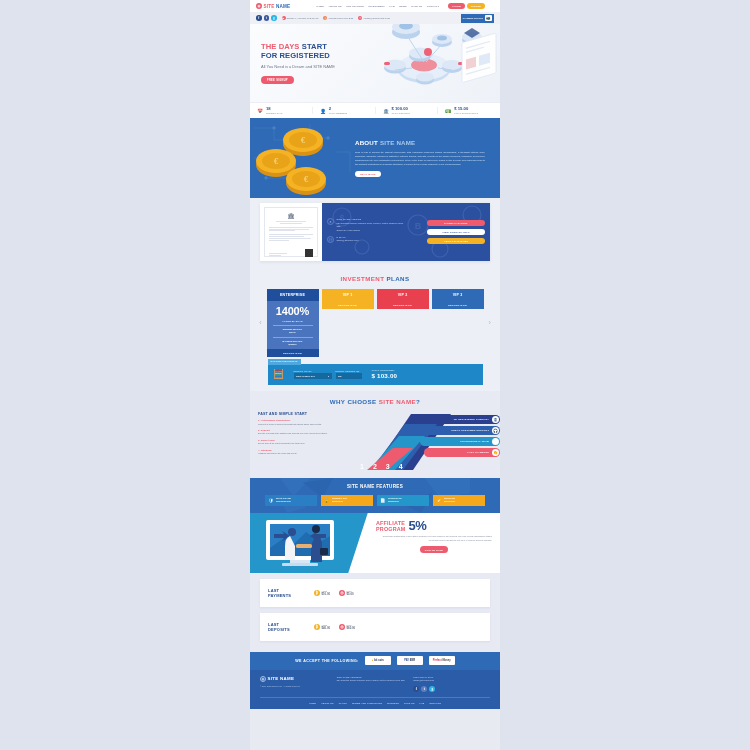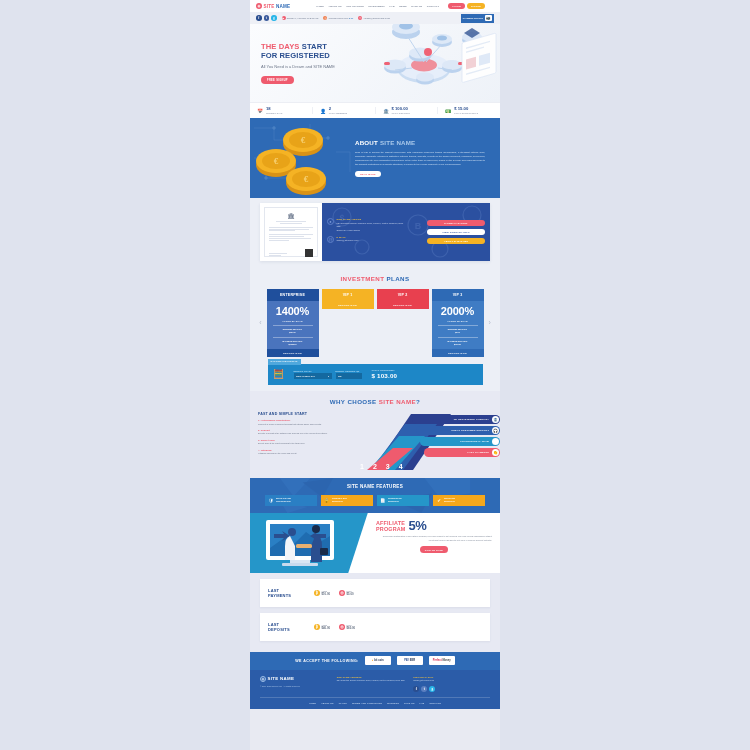--- a/index.html
+++ b/index.html
@@ -529,28 +529,20 @@
         <div class="plan p1">
           <div class="plan-head">VIP 1</div>
           <div class="plan-btn">DEPOSIT NOW</div>
         </div>
         <div class="plan p2">
           <div class="plan-head">VIP 2</div>
           <div class="plan-btn">DEPOSIT NOW</div>
         </div>
         <div class="plan p3">
           <div class="plan-head">VIP 3</div>
-          <div class="plan-body">
-            <div class="plan-pct">2000%</div>
-            <div class="plan-after">AFTER 15 DAYS</div>
-            <div class="plan-line"></div>
-            <div class="plan-meta"><span>MINIMUM DEPOSIT:</span><br><span>$100</span></div>
-            <div class="plan-line"></div>
-            <div class="plan-meta"><span>MAXIMUM DEPOSIT:</span><br><span>$10000</span></div>
-          </div>
           <div class="plan-btn">DEPOSIT NOW</div>
         </div>
         <span class="arrow">›</span>
       </div>
 
       <div class="calc">
         <span class="calc-tab">CALCULATE PROFIT</span>
         <div class="calc-icon">🧮</div>
         <div class="calc-f">
           <div class="calc-lab">SELECT PLAN:</div>

